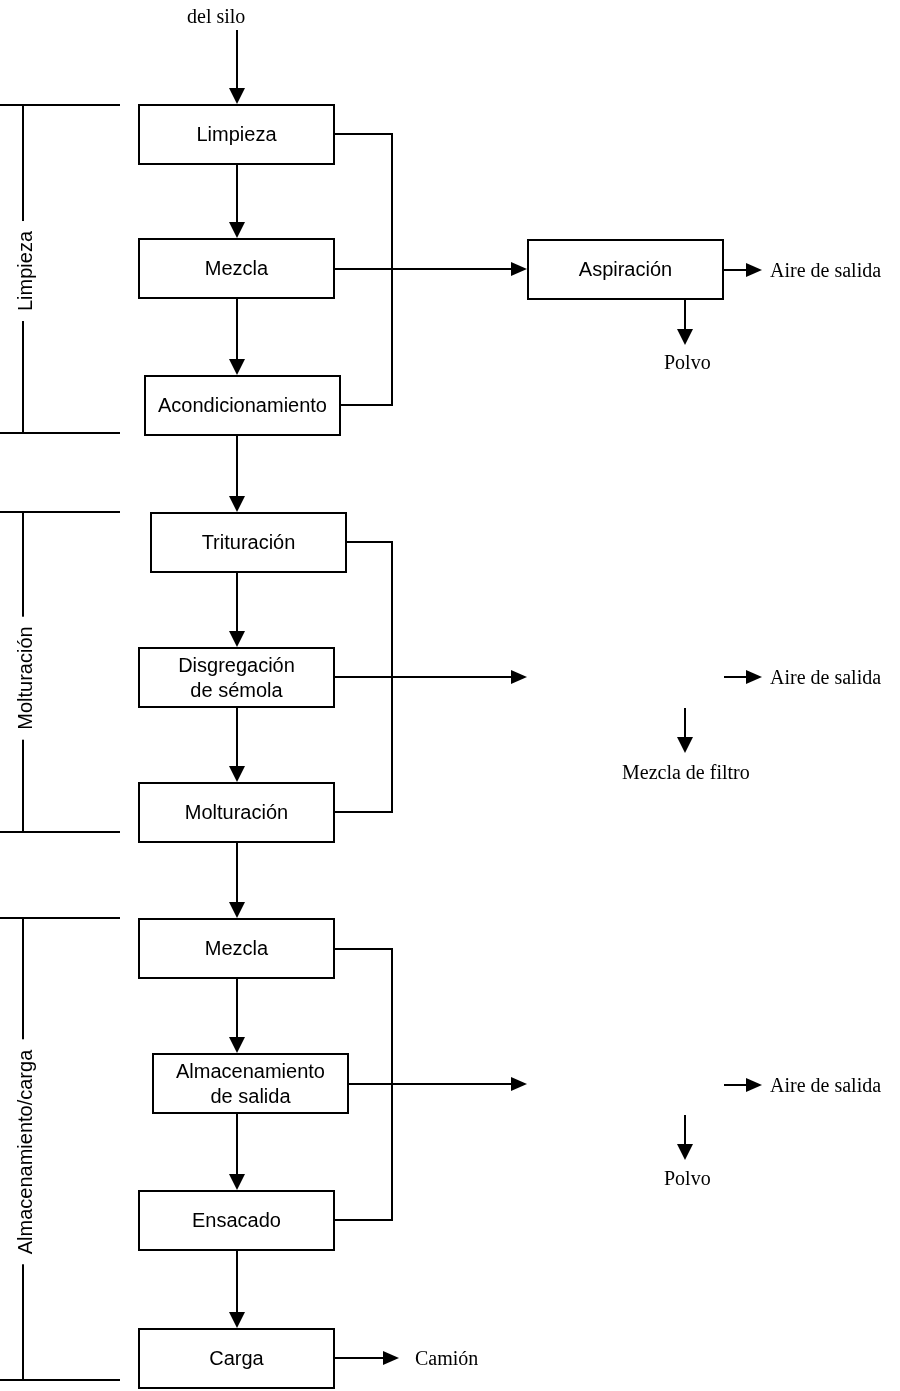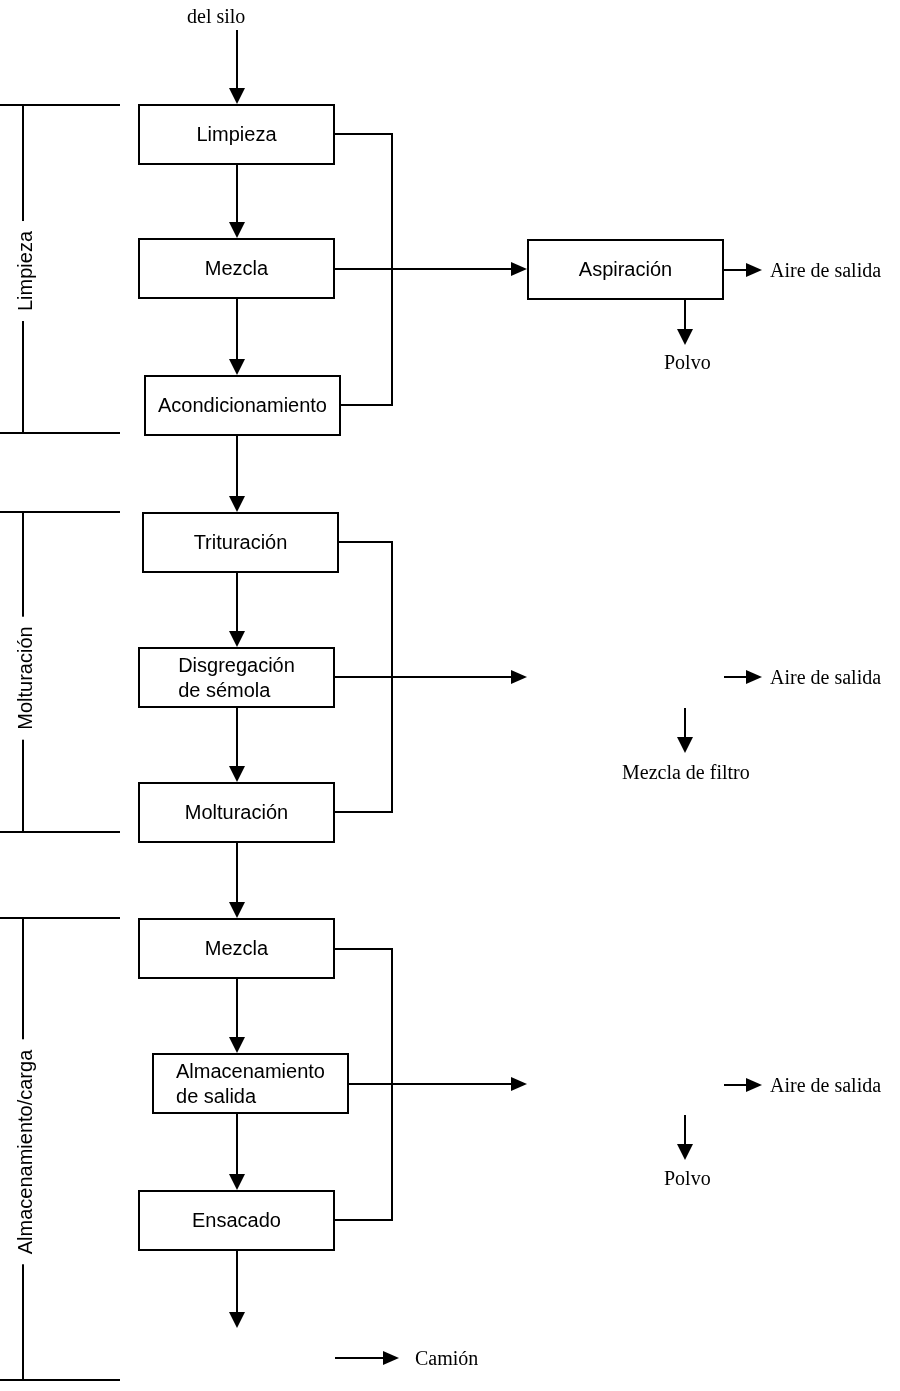--- a/index.html
+++ b/index.html
@@ -9,21 +9,21 @@
   }
   .canvas{position:relative;width:900px;height:1391px;overflow:hidden;background:#fff;}
   svg.wires{position:absolute;left:0;top:0;}
   .pbox{
     position:absolute;box-sizing:border-box;width:197px;height:61px;
     border:2px solid #000;background:#fff;
     display:flex;align-items:center;justify-content:center;
     font-size:20px;line-height:25px;
   }
   .pbox .lines{text-align:center;}
-  .pbox .lines.left{text-align:left;}
+  .pbox .lines.left{text-align:center;}
   .ln{display:block;}
   .flabel{position:absolute;font-size:20px;line-height:24px;white-space:nowrap;font-family:Liberation Serif, serif;}
   .vlabel{
     position:absolute;font-size:20px;line-height:24px;white-space:nowrap;
     background:#fff;padding:2px 10px;
     transform:translate(-50%,-50%) rotate(-90deg);
   }
 </style>
 </head>
 <body>
@@ -155,21 +155,21 @@
   </div>
   <div class="pbox" style="left:527px;top:239px">
     <div class="lines">
         <span class="ln">Aspiración</span>
       </div>
   </div>
 
   <div class="flabel" style="left:770px;top:258px">Aire de salida</div>
   <div class="flabel" style="left:664px;top:350px">Polvo</div>
 
-  <div class="pbox" style="left:142px;top:512px">
+  <div class="pbox" style="left:150px;top:512px">
     <div class="lines">
         <span class="ln">Trituración</span>
       </div>
   </div>
   <div class="pbox" style="left:138px;top:647px">
     <div class="lines left">
       <span class="ln">Disgregación</span>
       <span class="ln">de sémola</span>
     </div>
   </div>
@@ -191,18 +191,23 @@
     <div class="lines left">
       <span class="ln">Almacenamiento</span>
       <span class="ln">de salida</span>
     </div>
   </div>
   <div class="pbox" style="left:138px;top:1190px">
     <div class="lines">
         <span class="ln">Ensacado</span>
       </div>
   </div>
+  <div class="pbox" style="left:138px;top:1328px">
+    <div class="lines">
+        <span class="ln">Carga</span>
+      </div>
+  </div>
 
   <div class="flabel" style="left:770px;top:1073px">Aire de salida</div>
   <div class="flabel" style="left:664px;top:1166px">Polvo</div>
   <div class="flabel" style="left:415px;top:1346px">Camión</div>
 
 </div>
 
 </body></html>

